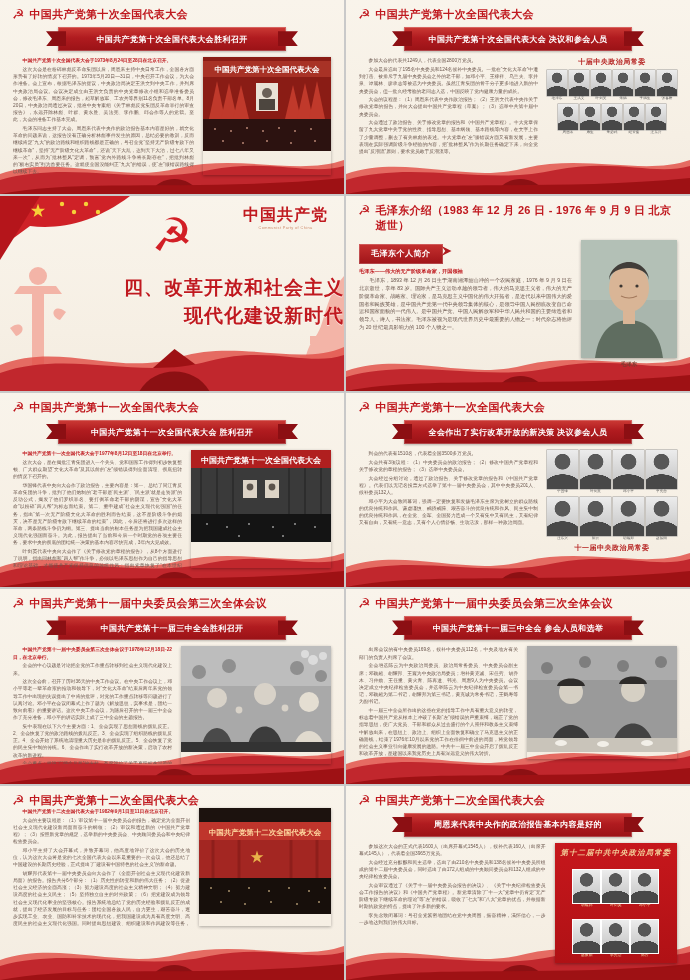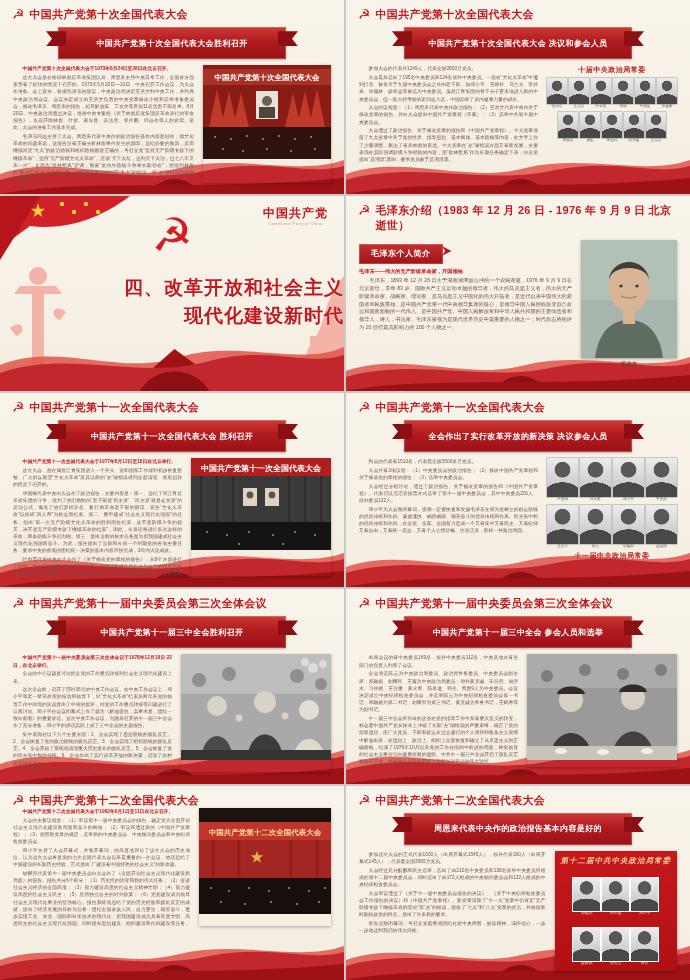--- a/index.html
+++ b/index.html
@@ -6,21 +6,21 @@
   body{width:690px;height:980px;background:#c9c9c9;font-family:"Liberation Sans","DejaVu Sans",sans-serif;}
   .grid{display:grid;width:690px;height:980px;grid-template-columns:1fr 1fr;grid-template-rows:repeat(5,1fr);gap:2px;background:#c9c9c9;}
   .slide{position:relative;background:linear-gradient(180deg,#f9f4eb 0%,#f6efe4 70%,#f3ece0 100%);overflow:hidden;}
 
   
   .s-head{position:relative;display:flex;align-items:flex-start;gap:5px;padding:7px 12px 0;z-index:3;}
   .emb{color:#c0191f;font-size:14px;line-height:1;font-weight:bold;}
   .s-head .t{color:#c0191f;font-weight:bold;font-size:11px;line-height:1.3;letter-spacing:.3px;}
 
   
-  .banner{position:relative;margin:6px auto 5px;height:32px;min-width:200px;max-width:250px;width:max-content;padding:0 14px;
+  .banner{position:relative;margin:6px auto 5px;height:24px;min-width:200px;max-width:250px;width:max-content;padding:0 14px;
     background:linear-gradient(180deg,#cc3a35 0%,#b01b1f 45%,#9a1216 100%);
     display:flex;align-items:center;justify-content:center;z-index:3;
     box-shadow:inset 0 0 0 1px rgba(255,255,255,.22), 0 1px 2px rgba(0,0,0,.25);}
   .banner::before{content:"";position:absolute;top:4px;left:-12px;width:20px;height:15px;background:#8c0f13;
     clip-path:polygon(0 0,100% 0,100% 100%,0 100%,30% 50%);z-index:-1;}
   .banner::after{content:"";position:absolute;top:4px;right:-12px;width:20px;height:15px;background:#8c0f13;
     clip-path:polygon(0 0,100% 0,70% 50%,100% 100%,0 100%);z-index:-1;}
   .banner .bt{color:#fff;font-size:8px;font-weight:bold;white-space:nowrap;letter-spacing:.4px;}
 
   
@@ -62,21 +62,21 @@
     box-shadow:inset 0 0 0 1px rgba(255,255,255,.2);}
   .tag::after{content:"";position:absolute;right:-9px;top:2px;width:10px;height:10px;background:#b01b1f;
     clip-path:polygon(0 0,100% 50%,0 100%,38% 50%);}
   .maophoto{display:flex;flex-direction:column;align-items:center;gap:3px;flex:none;}
   .maocap{font-size:5.5px;font-weight:bold;color:#7c3b2f;}
 
   
   .sec-title{position:absolute;top:78px;left:0;right:0;text-align:right;z-index:4;color:#c0191f;font-weight:900;font-size:19px;line-height:1.45;letter-spacing:1px;text-shadow:0 1px 0 rgba(255,255,255,.6);}
   .sec-emb{position:absolute;top:16px;left:0;right:0;text-align:center;font-size:46px;color:#d21f26;z-index:3;line-height:1;}
   .brand{position:absolute;top:9px;right:16px;text-align:center;z-index:4;}
-  .brand .b1{color:#c0191f;font-weight:bold;font-size:12px;letter-spacing:1px;}
+  .brand .b1{color:#c0191f;font-weight:bold;font-size:16px;letter-spacing:1px;}
   .brand .b2{color:#cf8d6e;font-size:3.8px;letter-spacing:.4px;}
   .deco{position:absolute;z-index:1;pointer-events:none;}
 </style>
 </head>
 <body>
 
 <div class="grid">
 
   <div class="slide">
     <div class="s-head">

